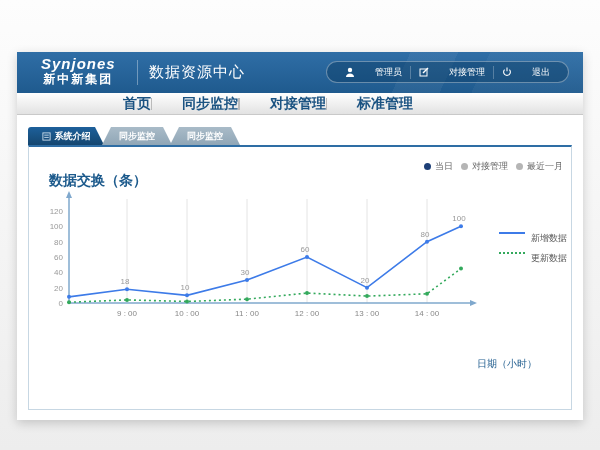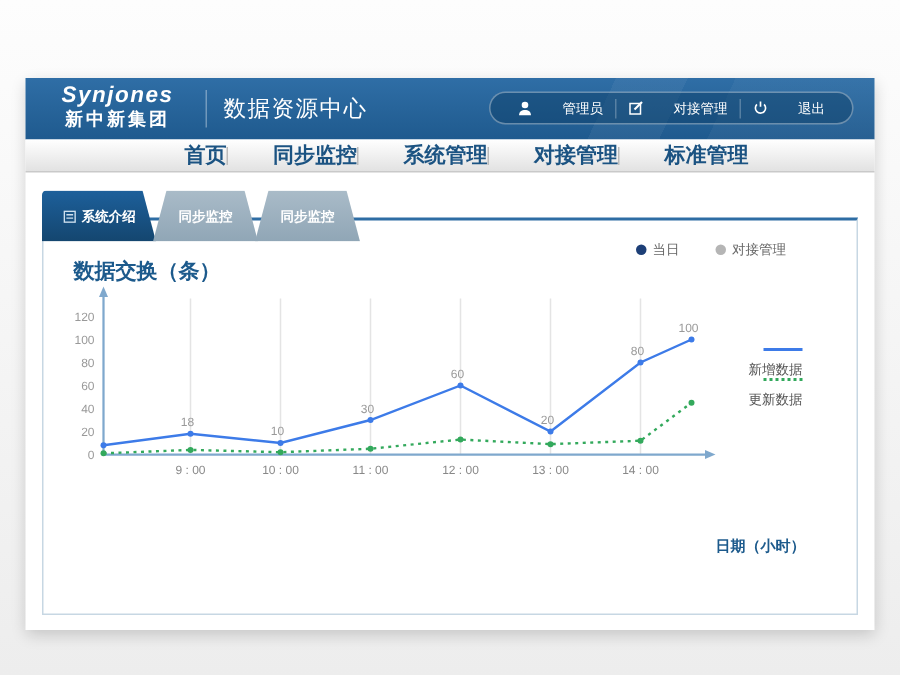--- a/index.html
+++ b/index.html
@@ -31,41 +31,41 @@
   
   .nav { position:absolute; left:0; top:41px; width:100%; height:22px;
          background:linear-gradient(#ffffff,#e2e2e2); border-bottom:1px solid #c9c9c9;
          display:flex; align-items:center; padding-left:48px; }
   .nav-item { width:86px; text-align:right; font-size:14px; font-weight:bold; color:#1b5382;
               cursor:pointer; line-height:21px; }
   .nav-sep { width:1px; height:12px; background:#bbb; }
 
   
   .tabs { position:absolute; left:11px; top:75px; display:flex; height:18px; z-index:3; }
-  .tab { height:34px; display:flex; align-items:center; justify-content:center; gap:4px;
+  .tab { height:18px; display:flex; align-items:center; justify-content:center; gap:4px;
          font-size:9px; font-weight:bold; color:#fff; cursor:pointer; }
   .tab.active { width:76px; background:linear-gradient(#1d609b,#14466f); border-radius:3px 0 0 0;
          clip-path:polygon(0 0, calc(100% - 9px) 0, 100% 100%, 0 100%); }
   .tab.inactive { width:70px; margin-left:-2px;
          background:linear-gradient(#a9bbc8,#90a6b6);
          clip-path:polygon(9px 0, calc(100% - 9px) 0, 100% 100%, 0 100%); }
   .panel { position:absolute; left:11px; top:93px; width:544px; height:265px;
            background:#fff; border:1px solid #c7d7e3; border-top:2px solid #2e6da4; }
 
   
-  .period { position:absolute; left:395px; top:13px; display:flex; gap:24px; align-items:flex-end; }
+  .period { position:absolute; left:395px; top:13px; display:flex; gap:8px; align-items:flex-end; }
   .p-opt { display:flex; align-items:center; gap:4px; font-size:9px; color:#666; cursor:pointer; }
   .dot { width:7px; height:7px; border-radius:50%; }
 
   
   .ylabel { position:absolute; left:20px; top:25px; font-size:14px; font-weight:bold; color:#1c5a8c; }
-  .xlabel { position:absolute; left:448px; top:210px; font-size:10px; font-weight:bold; color:#1c5a8c; }
+  .xlabel { position:absolute; left:448px; top:210px; font-size:10px; font-weight:normal; color:#1c5a8c; }
   #chart-svg { position:absolute; left:12px; top:40px; }
   .legend { position:absolute; left:470px; top:85px; }
-  .leg-row { display:flex; align-items:flex-end; gap:6px; height:20px;flex-direction:column; }
+  .leg-row { display:flex; align-items:flex-start; gap:6px; height:20px; }
   .leg-sample { width:26px; height:0; }
   .leg-label { font-size:9px; color:#555; }
 
   
   .note { position:absolute; left:0; top:252px; width:100%; text-align:center;
           font-size:8.5px; color:#8a8a8a; letter-spacing:.3px; }
   .note-label { color:#d9342b; font-weight:bold; }
 </style>
 </head>
 <body>
@@ -104,21 +104,20 @@
           <span>退出</span>
         </div>
       </div>
     </div>
 
     <div class="nav">
       <div class="nav-item">首页</div>
       <div class="nav-sep"></div>
       <div class="nav-item">同步监控</div>
       <div class="nav-sep"></div>
-      <div class="nav-item">系统管理</div>
       <div class="nav-sep"></div>
       <div class="nav-item">对接管理</div>
       <div class="nav-sep"></div>
       <div class="nav-item">标准管理</div>
     </div>
 
     <div class="tabs">
       <div class="tab active">
         <svg class="uicon" viewBox="0 0 10 10" style="width:9px;height:9px;">
           <rect x="1" y="1" width="8" height="8" fill="none" stroke="#cfe0ee" stroke-width="1"></rect>
@@ -138,20 +137,24 @@
     <div class="panel">
 
       <div class="period">
         <div class="p-opt">
           <span class="dot" id="dot0" style="background: rgb(29, 63, 119);"></span>
           <span>当日</span>
         </div>
         <div class="p-opt">
           <span class="dot" id="dot1" style="background: rgb(181, 181, 181);"></span>
           <span>对接管理</span>
+        </div>
+        <div class="p-opt">
+          <span class="dot" id="dot2" style="background: rgb(181, 181, 181);"></span>
+          <span>最近一月</span>
         </div>
       </div>
 
       <div class="ylabel">数据交换（条）</div>
       <svg id="chart-svg" width="450" height="160" viewBox="0 0 450 160">
           <line x1="86" y1="12" x2="86" y2="116" stroke="#e4e4e4" stroke-width="1"></line>
           <line x1="146" y1="12" x2="146" y2="116" stroke="#e4e4e4" stroke-width="1"></line>
           <line x1="206" y1="12" x2="206" y2="116" stroke="#e4e4e4" stroke-width="1"></line>
           <line x1="266" y1="12" x2="266" y2="116" stroke="#e4e4e4" stroke-width="1"></line>
           <line x1="326" y1="12" x2="326" y2="116" stroke="#e4e4e4" stroke-width="1"></line>

